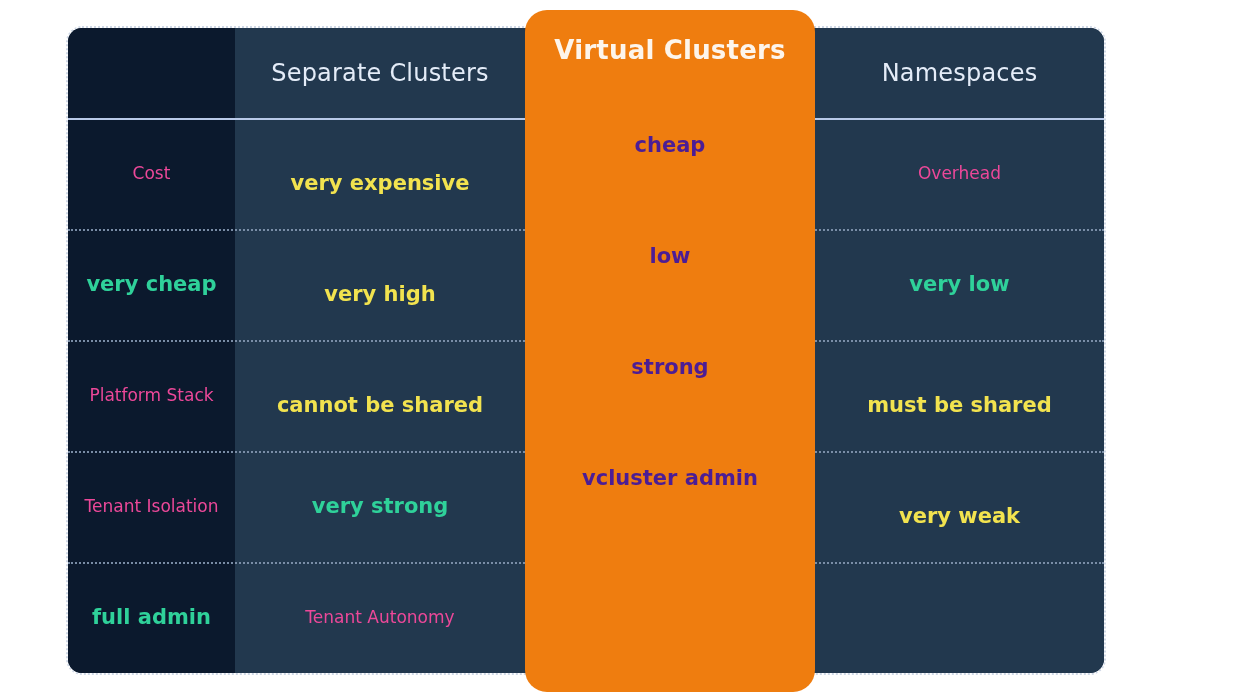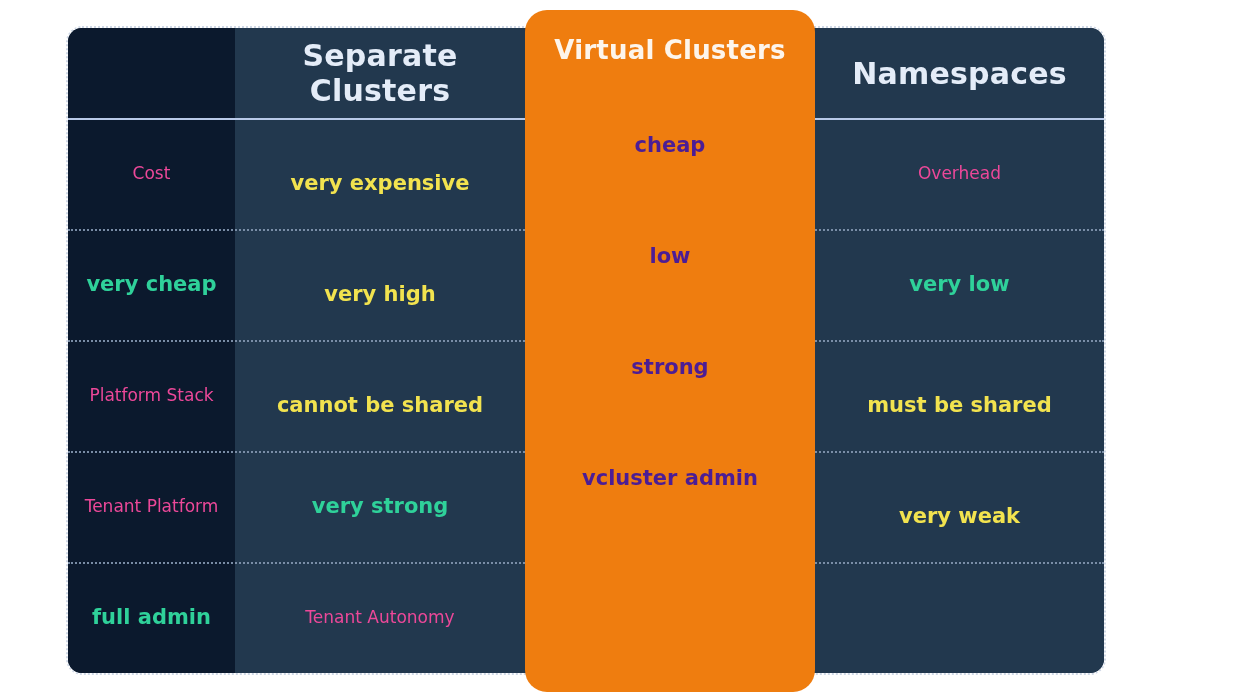--- a/index.html
+++ b/index.html
@@ -57,22 +57,22 @@
     display: flex;
     align-items: center;
     justify-content: center;
     text-align: center;
     position: relative;
     padding: 0 8px;
   }
 
   
   .hcell {
-    font-size: 30px;
-    font-weight: 700;
+    font-size: 24px;
+    font-weight: 400;
     color: #e4ecf8;
     letter-spacing: 0.2px;
   }
   .hcell.blank { color: transparent; }
 
   
   #header-rule {
     position: absolute;
     left: 0;
     right: 0;
@@ -166,21 +166,21 @@
       <div class="cell val green">very cheap</div>
       <div class="cell val yellow">very high</div>
       <div class="cell"></div>
       <div class="cell val green">very low</div>
 
       <div class="cell rowlabel">Platform Stack</div>
       <div class="cell val yellow">cannot be shared</div>
       <div class="cell"></div>
       <div class="cell val yellow">must be shared</div>
 
-      <div class="cell rowlabel">Tenant Platform</div>
+      <div class="cell rowlabel">Tenant Isolation</div>
       <div class="cell val green">very strong</div>
       <div class="cell"></div>
       <div class="cell val yellow">very weak</div>
 
       <div class="cell val green">full admin</div>
       <div class="cell rowlabel">Tenant Autonomy</div>
       <div class="cell"></div>
 
     </div>
   </div>

